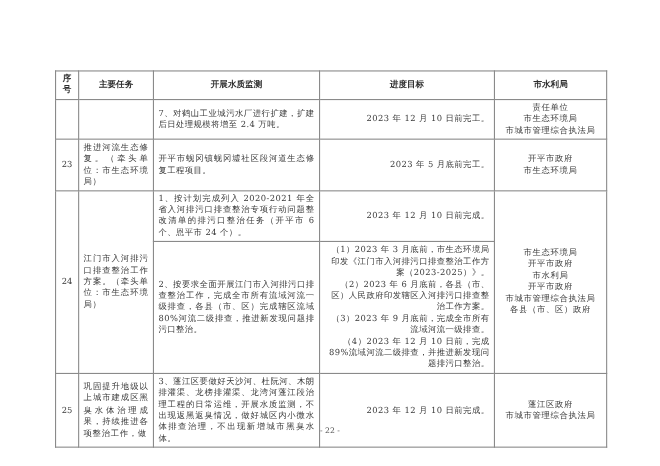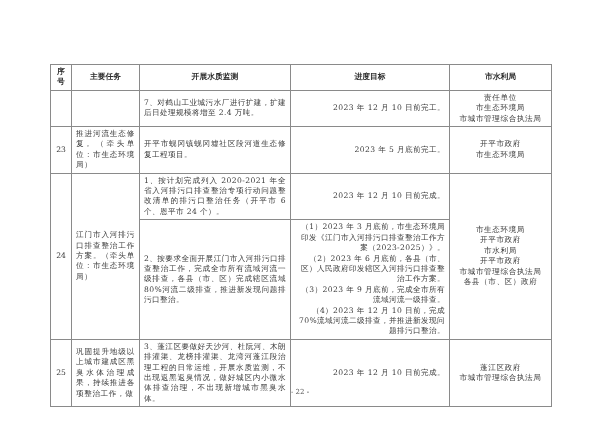--- a/index.html
+++ b/index.html
@@ -76,21 +76,21 @@
         <span class="line">市城市管理综合执法局</span>
         <span class="line">各县（市、区）政府</span>
       </td>
     </tr>
     <tr style="height:108px">
       <td class="c-work">2、按要求全面开展江门市入河排污口排查整治工作，完成全市所有流域河流一级排查，各县（市、区）完成辖区流域 80%河流二级排查，推进新发现问题排污口整治。</td>
       <td class="c-prog">
         <span class="line">（1）2023 年 3 月底前，市生态环境局印发《江门市入河排污口排查整治工作方案（2023-2025）》。</span>
         <span class="line">（2）2023 年 6 月底前，各县（市、区）人民政府印发辖区入河排污口排查整治工作方案。</span>
         <span class="line">（3）2023 年 9 月底前，完成全市所有流域河流一级排查。</span>
-        <span class="line">（4）2023 年 12 月 10 日前，完成 70%流域河流二级排查，并推进新发现问题排污口整治。</span>
+        <span class="line">（4）2023 年 12 月 10 日前，完成 89%流域河流二级排查，并推进新发现问题排污口整治。</span>
       </td>
     </tr>
 
     <tr style="height:54px">
       <td class="c-num">25</td>
       <td class="c-task">巩固提升地级以上城市建成区黑臭水体治理成果，持续推进各项整治工作，做</td>
       <td class="c-work">3、蓬江区要做好天沙河、杜阮河、木朗排灌渠、龙榜排灌渠、龙湾河蓬江段治理工程的日常运维，开展水质监测，不出现返黑返臭情况，做好城区内小微水体排查治理，不出现新增城市黑臭水体。</td>
       <td class="c-prog">2023 年 12 月 10 日前完成。</td>
       <td class="c-unit">
         <span class="line">蓬江区政府</span>

